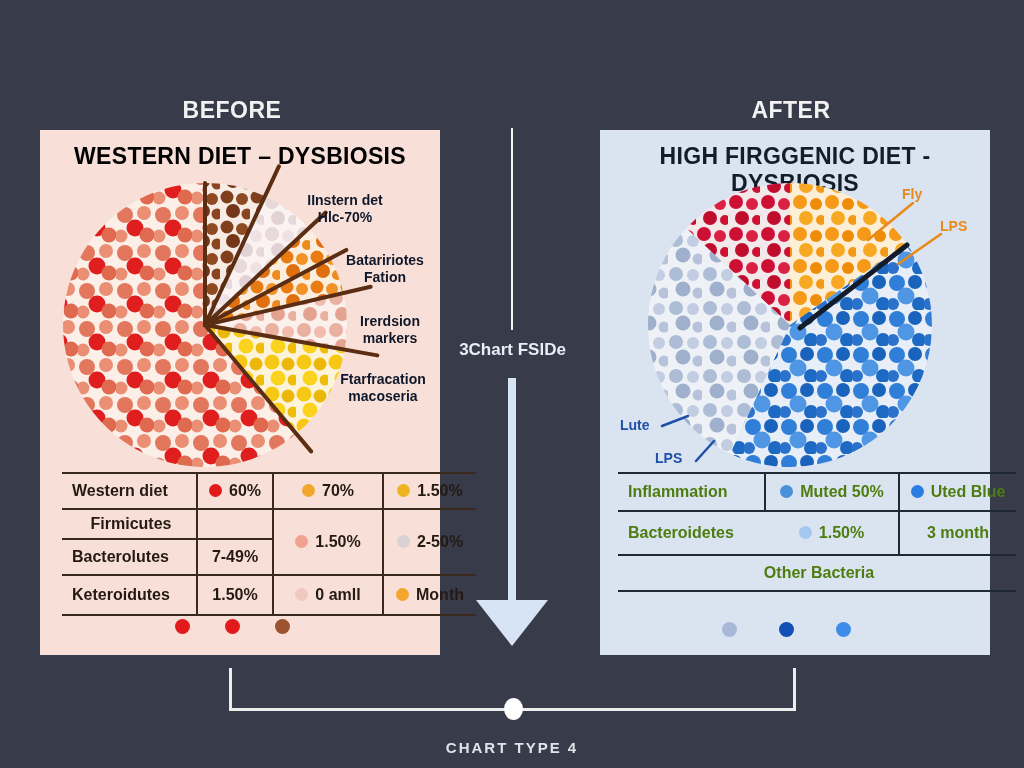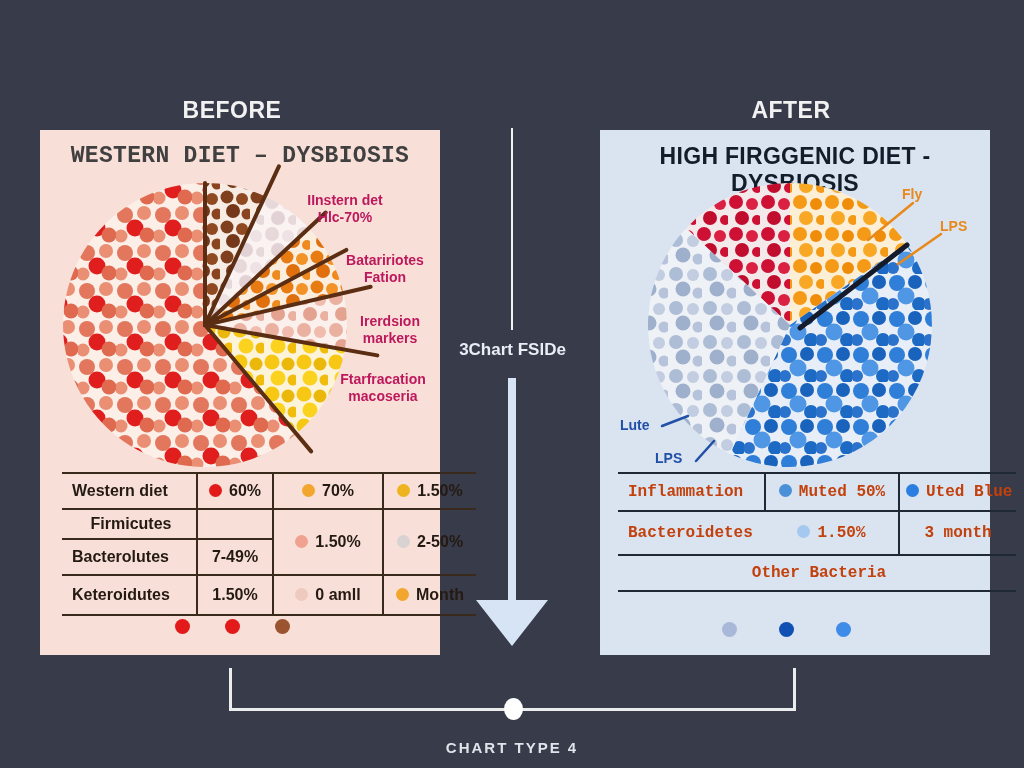--- a/index.html
+++ b/index.html
@@ -22,38 +22,38 @@
   .side-label.before{left:152px;}
   .side-label.after{left:711px;}
   
   .panel{top:130px;height:525px;}
   .panel.left{left:40px;width:400px;}
   .panel.right{left:600px;width:390px;}
   .panel h2{
     margin:0;position:absolute;top:13px;left:0;width:100%;text-align:center;
     font-size:23px;font-weight:700;letter-spacing:.3px;
   }
-  .panel.left h2{color:#404040;font-family:Liberation Mono, monospace;}
+  .panel.left h2{color:#000000;}
   .panel.right h2{color:#121c2a;}
   .panel-svg{position:absolute;left:0;top:0;}
   
   .pie-label{
     position:absolute;font-size:14px;font-weight:700;line-height:1.18;
-    white-space:pre-line;text-align:center;color:#be185d;
+    white-space:pre-line;text-align:center;color:#0f172a;
   }
   .pie-label.orange{color:#e8891a;text-align:left;}
   .pie-label.blue{color:#2050a8;text-align:left;}
   
   .tblwrap{position:absolute;}
   table.tbl{border-collapse:collapse;width:100%;table-layout:fixed;}
   .tbl td{
     border:2px solid #3a2a1c;padding:2px 6px;
     font-size:16px;font-weight:700;color:#241a12;white-space:nowrap;overflow:hidden;
   }
-  .panel.right .tbl td{border-color:#1f2836;color:#c2410c;font-family:Liberation Mono, monospace;}
+  .panel.right .tbl td{border-color:#1f2836;color:#4d7c0f;}
   .tbl tr td:first-child{border-left:none;padding-left:10px;}
   .tbl tr td:last-child{border-right:none;}
   .tbl td.center{text-align:center;padding-left:6px;}
   .tbl td.noright{border-right:none;}
   .tbl td.noleft{border-left:none;}
   .dot{
     display:inline-block;width:13px;height:13px;border-radius:50%;
     vertical-align:-1px;margin-right:7px;
   }
   .dots-row{position:absolute;display:flex;}

